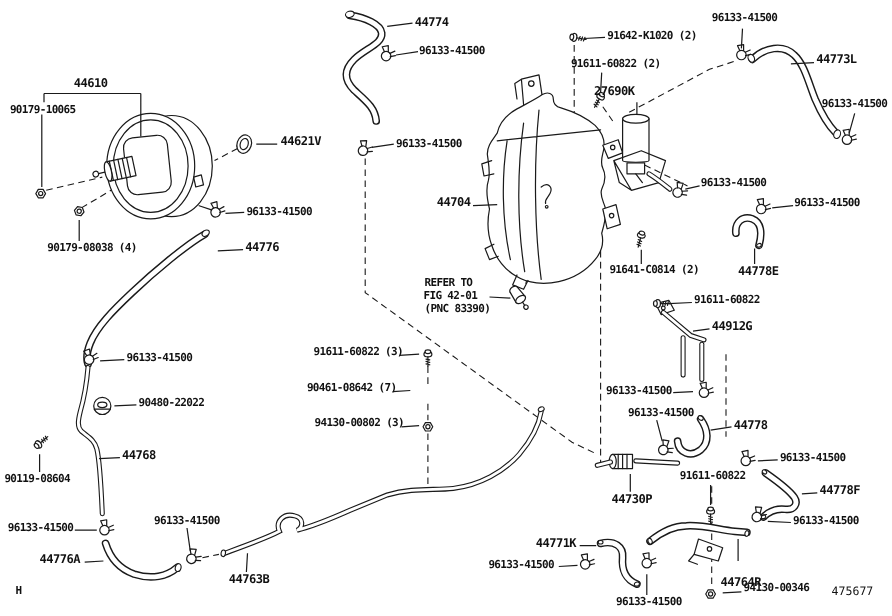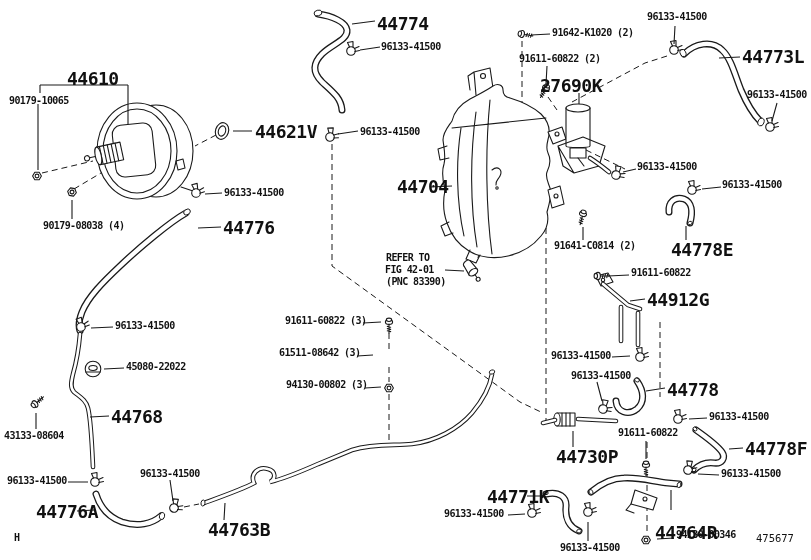--- a/index.html
+++ b/index.html
@@ -16,21 +16,21 @@
   .tube { stroke:#1a1a1a; stroke-width:7; fill:none; stroke-linecap:round; }
   .tube-inner { stroke:#ffffff; stroke-width:4.4; fill:none; stroke-linecap:round; }
   .pipe { stroke:#1a1a1a; stroke-width:4.6; fill:none; stroke-linecap:round; }
   .pipe-inner { stroke:#ffffff; stroke-width:2.6; fill:none; stroke-linecap:round; }
   .cap { stroke:#1a1a1a; stroke-width:1; fill:#ffffff; }
   .part-label {
     position:absolute; color:#111; font-weight:bold; white-space:nowrap; line-height:1.05;
     font-family:"DejaVu Sans Mono", monospace;
   }
   .part-label.small { font-size:10px; letter-spacing:-0.6px; }
-  .part-label.big   { font-size:18px; letter-spacing:-0.5px; }
+  .part-label.big   { font-size:11px; letter-spacing:-0.5px; }
   .part-label.plain { font-size:10.5px; font-weight:normal; letter-spacing:0; }
 </style>
 </head>
 <body>
 
 <div class="stage">
   <svg class="art" width="811" height="560" viewBox="0 0 811 560">
     <defs>
       <g id="sym-clamp">
         <circle r="4.3" class="lnw"></circle>
@@ -270,25 +270,25 @@
       <div class="part-label small" style="left: 722px; top: 180px;">96133-41500</div>
       <div class="part-label big" style="left: 671px; top: 241px;">44778E</div>
       <div class="part-label small" style="left: 554px; top: 241px;">91641-C0814 (2)</div>
       <div class="part-label small" style="left: 386px; top: 253px;">REFER TO</div>
       <div class="part-label small" style="left: 385px; top: 265px;">FIG 42-01</div>
       <div class="part-label small" style="left: 386px; top: 277px;">(PNC 83390)</div>
       <div class="part-label small" style="left: 631px; top: 268px;">91611-60822</div>
       <div class="part-label big" style="left: 647px; top: 291px;">44912G</div>
       <div class="part-label small" style="left: 115px; top: 321px;">96133-41500</div>
       <div class="part-label small" style="left: 285px; top: 316px;">91611-60822 (3)</div>
-      <div class="part-label small" style="left: 279px; top: 348px;">61511-08642 (3)</div>
+      <div class="part-label small" style="left: 279px; top: 348px;">90461-08642 (7)</div>
       <div class="part-label small" style="left: 286px; top: 380px;">94130-00802 (3)</div>
-      <div class="part-label small" style="left: 126px; top: 362px;">45080-22022</div>
+      <div class="part-label small" style="left: 126px; top: 362px;">90480-22022</div>
       <div class="part-label big" style="left: 111px; top: 408px;">44768</div>
-      <div class="part-label small" style="left: 4px; top: 431px;">43133-08604</div>
+      <div class="part-label small" style="left: 4px; top: 431px;">90119-08604</div>
       <div class="part-label small" style="left: 551px; top: 351px;">96133-41500</div>
       <div class="part-label small" style="left: 571px; top: 371px;">96133-41500</div>
       <div class="part-label big" style="left: 667px; top: 381px;">44778</div>
       <div class="part-label small" style="left: 709px; top: 412px;">96133-41500</div>
       <div class="part-label small" style="left: 618px; top: 428px;">91611-60822</div>
       <div class="part-label big" style="left: 556px; top: 448px;">44730P</div>
       <div class="part-label big" style="left: 745px; top: 440px;">44778F</div>
       <div class="part-label small" style="left: 721px; top: 469px;">96133-41500</div>
       <div class="part-label small" style="left: 7px; top: 476px;">96133-41500</div>
       <div class="part-label big" style="left: 36px; top: 503px;">44776A</div>

